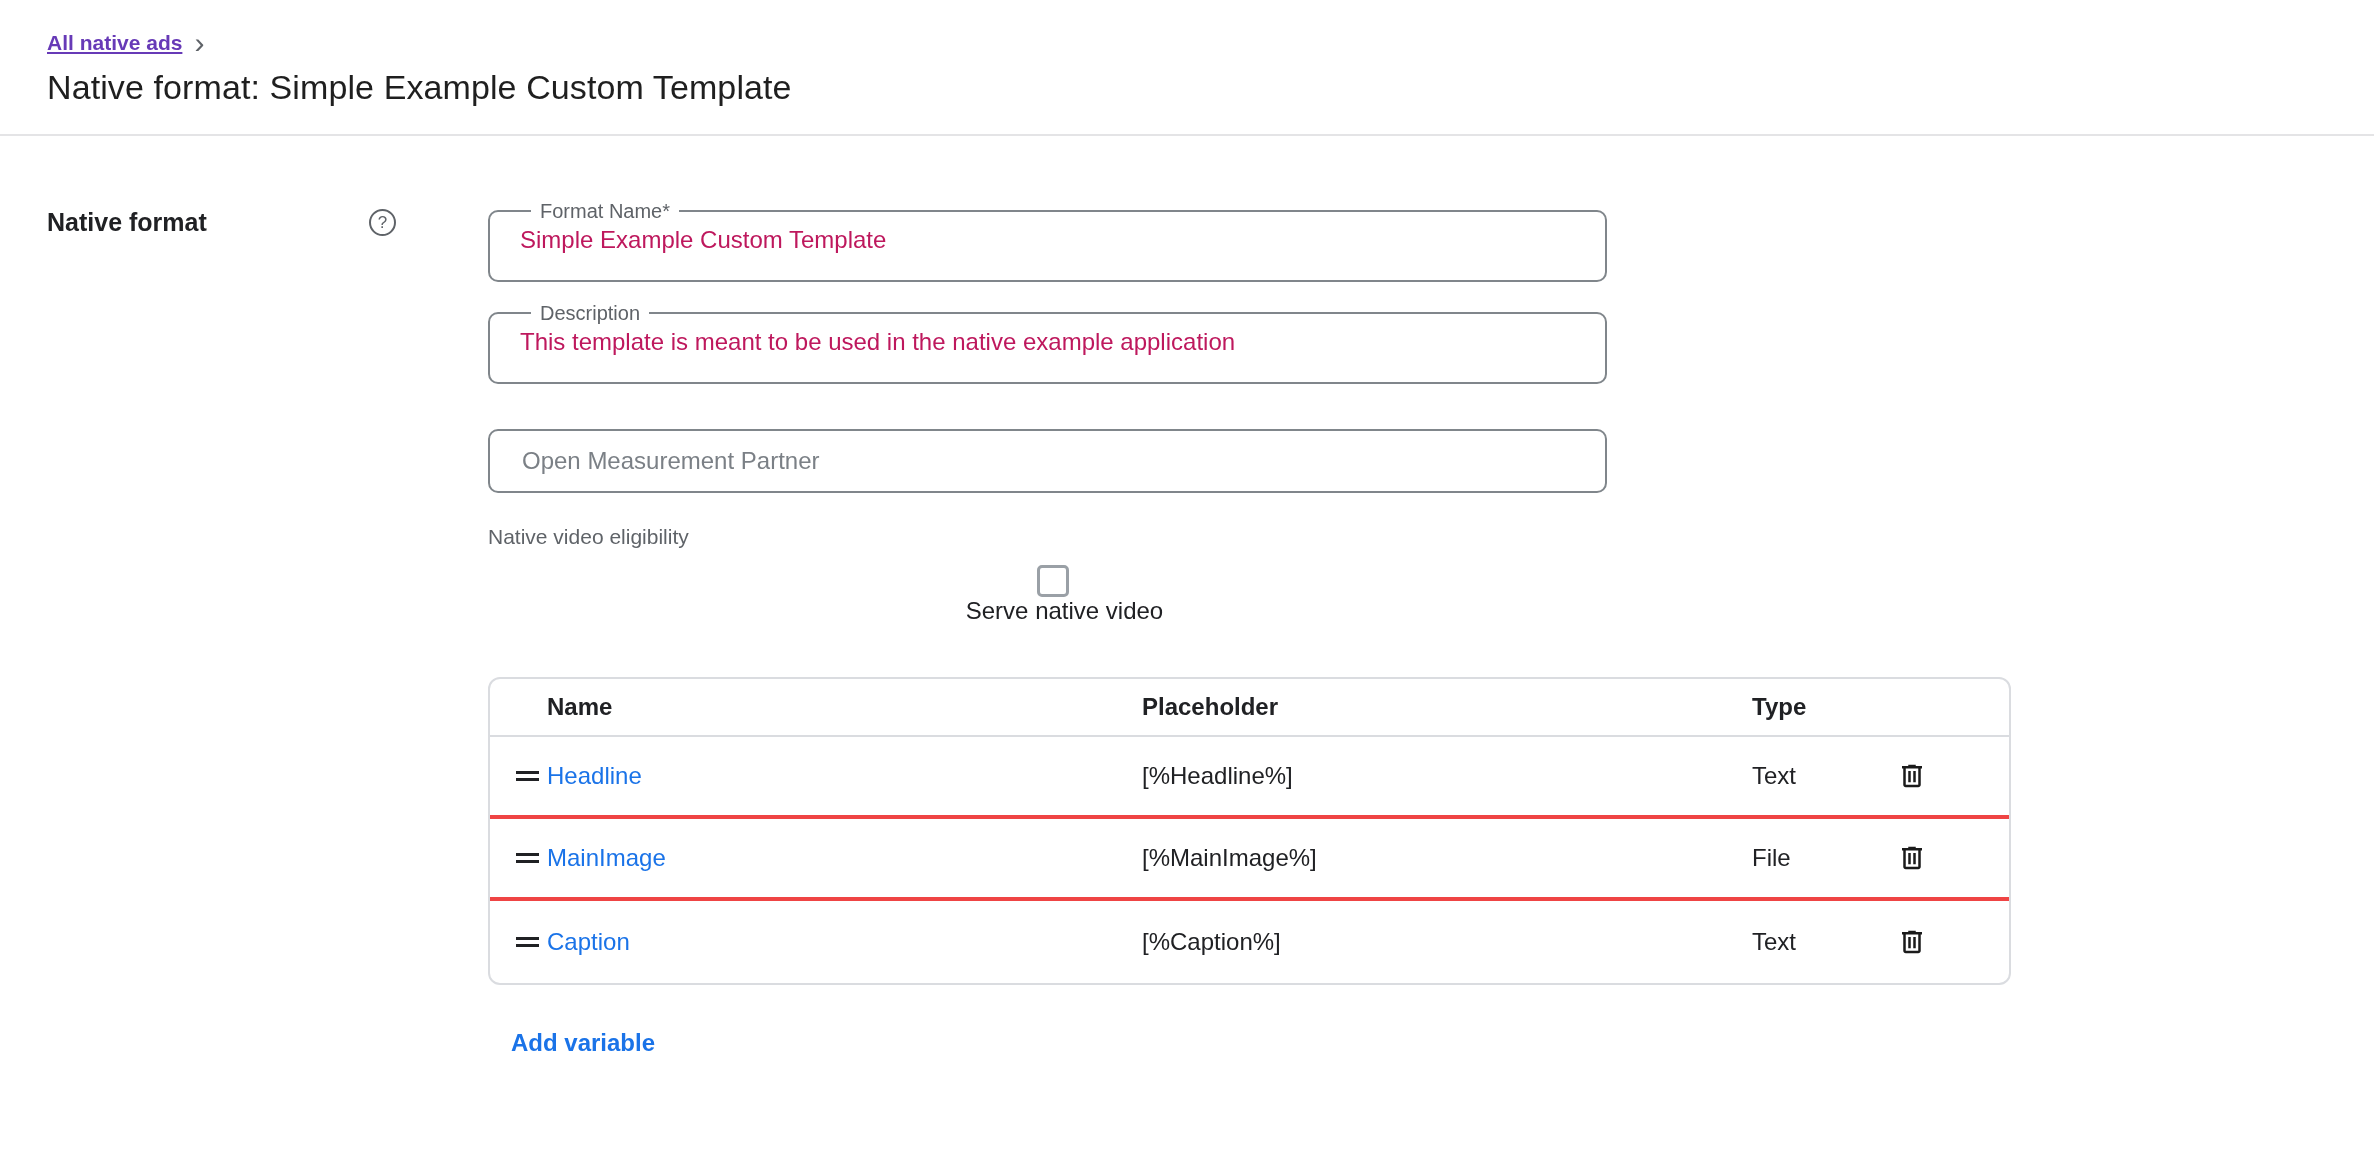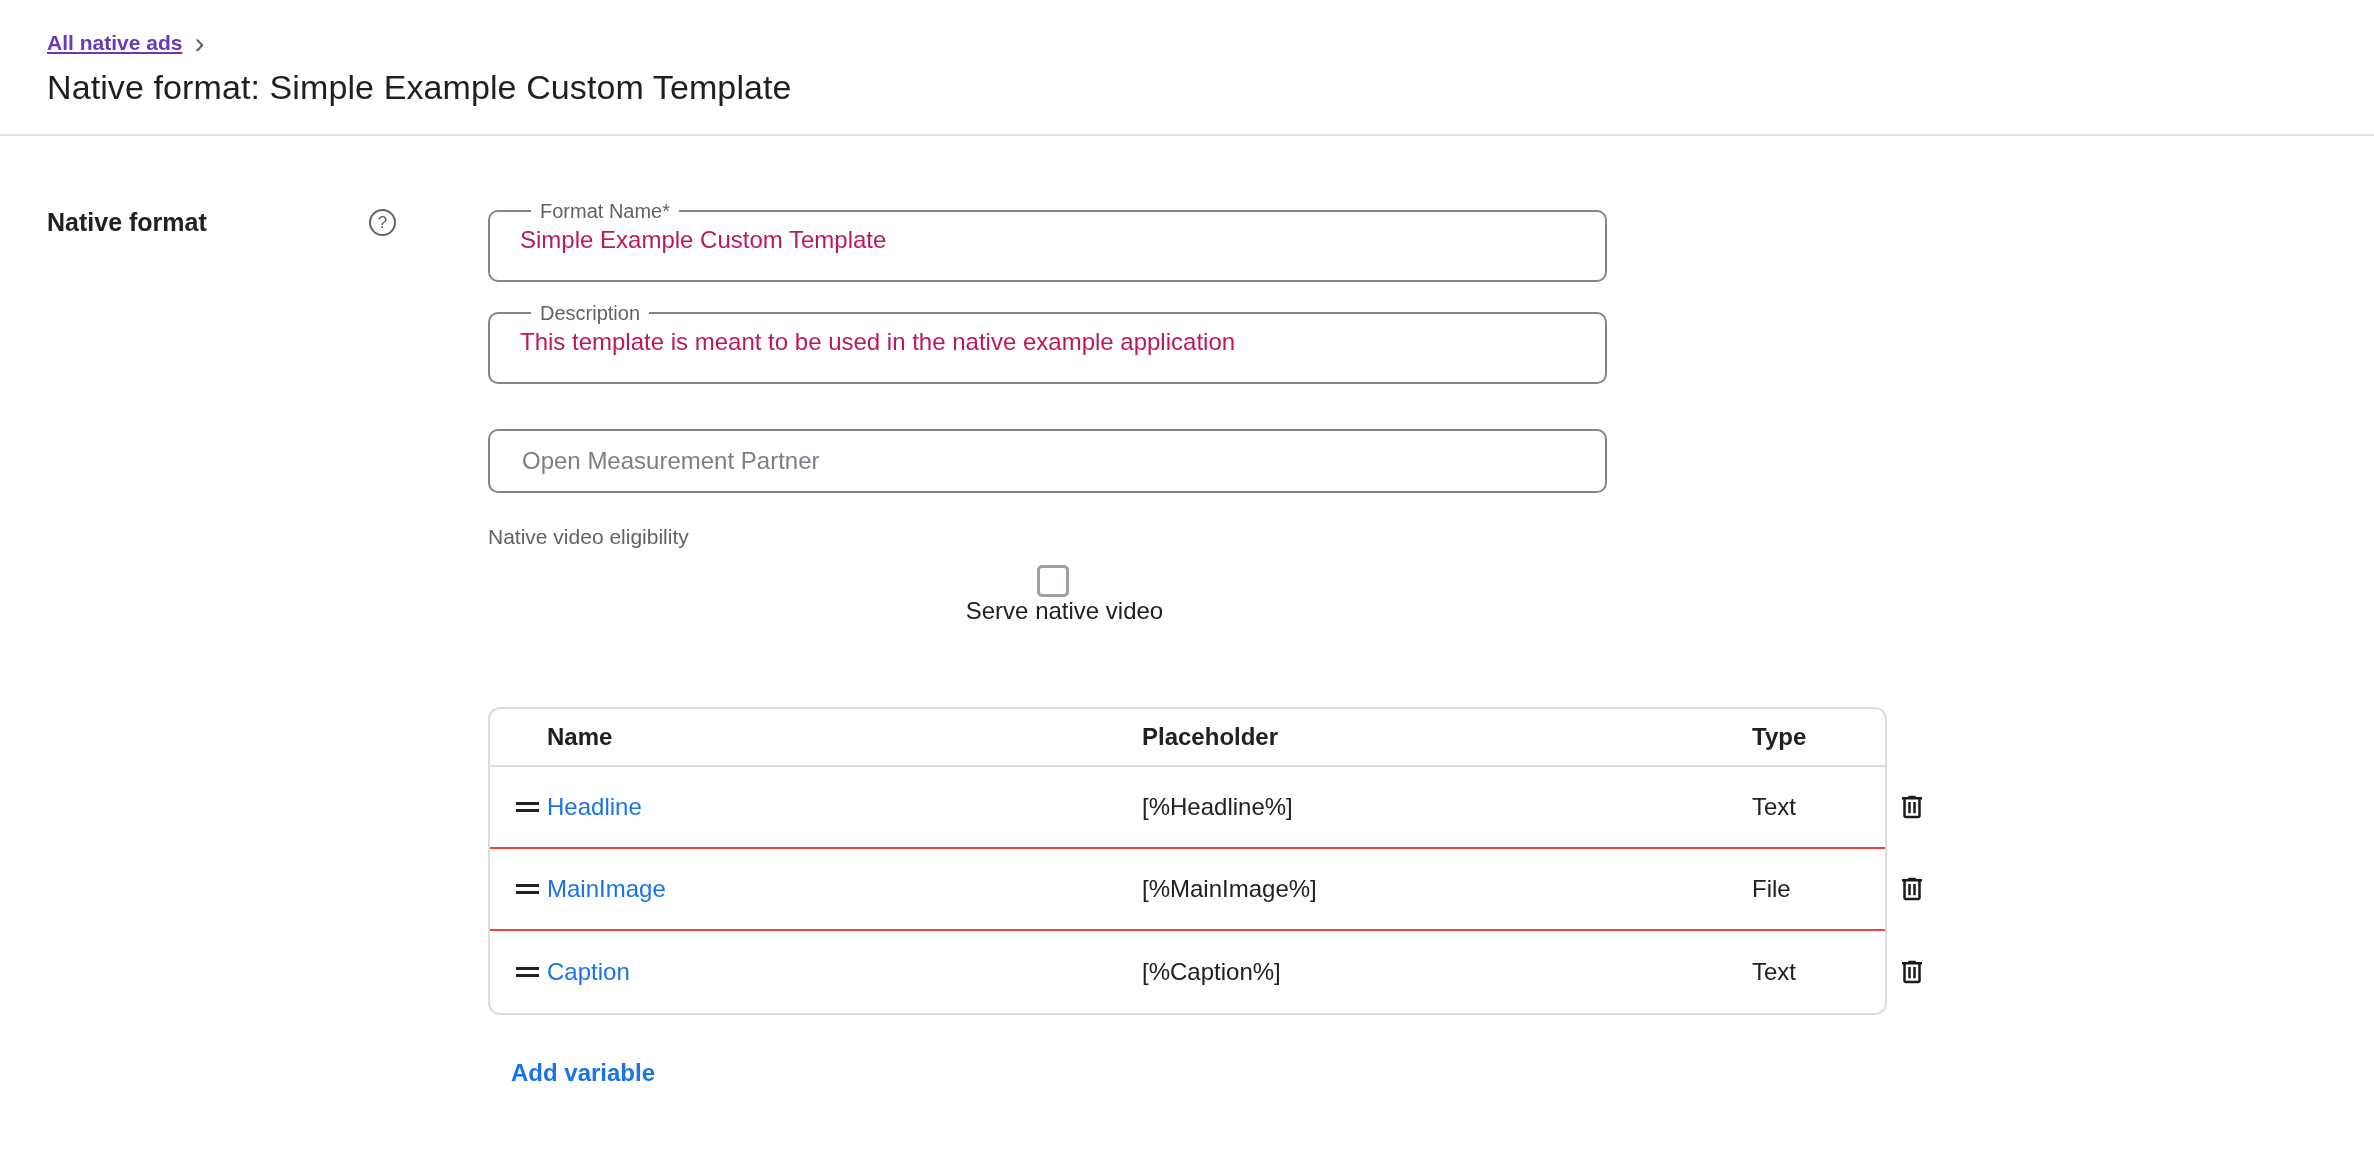--- a/index.html
+++ b/index.html
@@ -69,32 +69,32 @@
   .group-label { margin-top: 32px; font-size: 21px; color: #5f6368; }
   .checkbox-row { margin-top: 16px; display: flex; align-items: center; padding-left: 10px; flex-direction: column; }
   .checkbox {
     width: 32px; height: 32px; border: 3px solid #9aa0a6; border-radius: 5px;
     background: #fff; cursor: pointer; flex: 0 0 auto;
   }
   .checkbox-label { margin-left: 24px; font-size: 24px; color: #202124; cursor: pointer; }
 
   
   .var-table {
-    margin-top: 82px; width: 1399px;
+    margin-top: 52px; width: 1523px;
     border: 2px solid #dadce0; border-radius: 12px;
     background: #fff;
   }
   .t-head, .t-row {
     display: grid;
     grid-template-columns: 57px 595px 610px 143px 1fr;
     align-items: center;
   }
   .t-head { height: 58px; border-bottom: 2px solid #dadce0; }
   .t-head .th { font-size: 24px; font-weight: 700; color: #202124; }
-  .t-row { height: 82px; border-bottom: 2px solid #ef4444; }
+  .t-row { height: 82px; border-bottom: 4px solid #ef4444; }
   .t-row:last-child { border-bottom: none; }
   .cell-handle { padding-left: 26px; display: flex; align-items: center; }
   .drag-handle {
     width: 23px; height: 10px;
     border-top: 3px solid #202124; border-bottom: 3px solid #202124;
     cursor: grab;
   }
   .name-link { color: #1a73e8; font-size: 24px; text-decoration: none; cursor: pointer; }
   .cell-text { font-size: 24px; color: #202124; }
   .cell-del { display: flex; align-items: center; }

